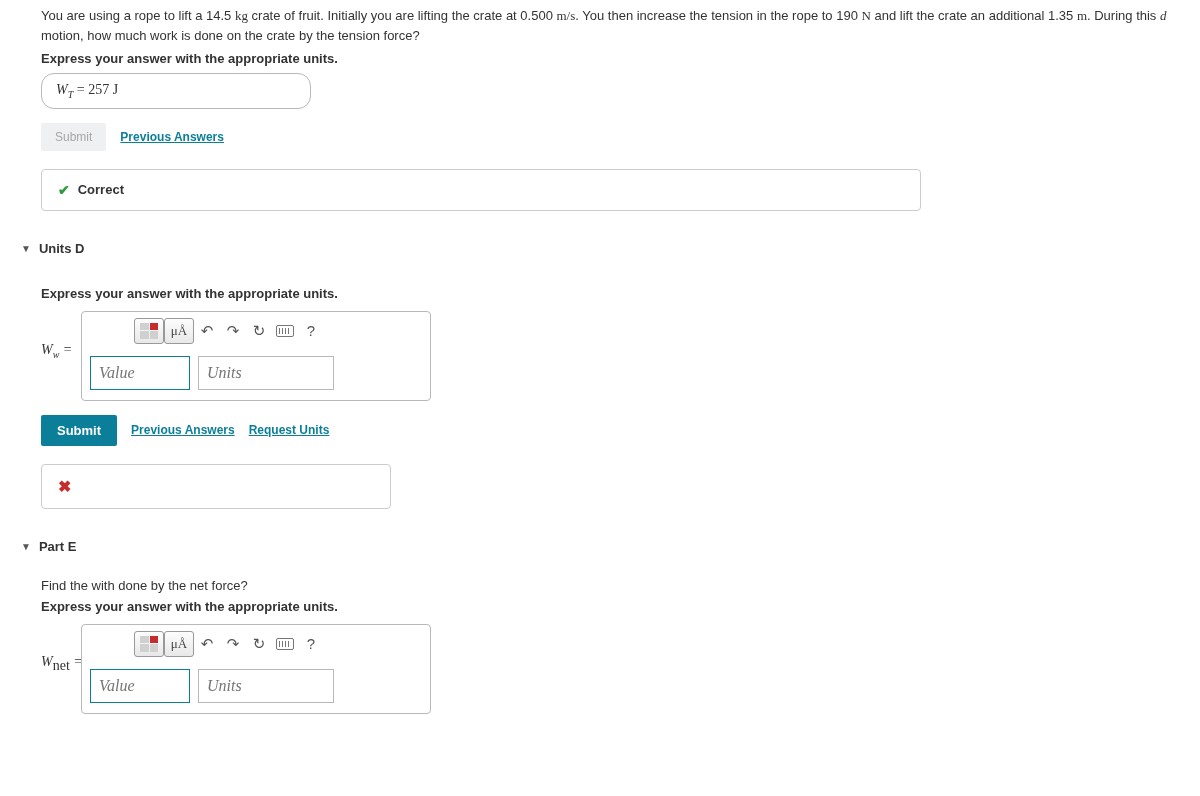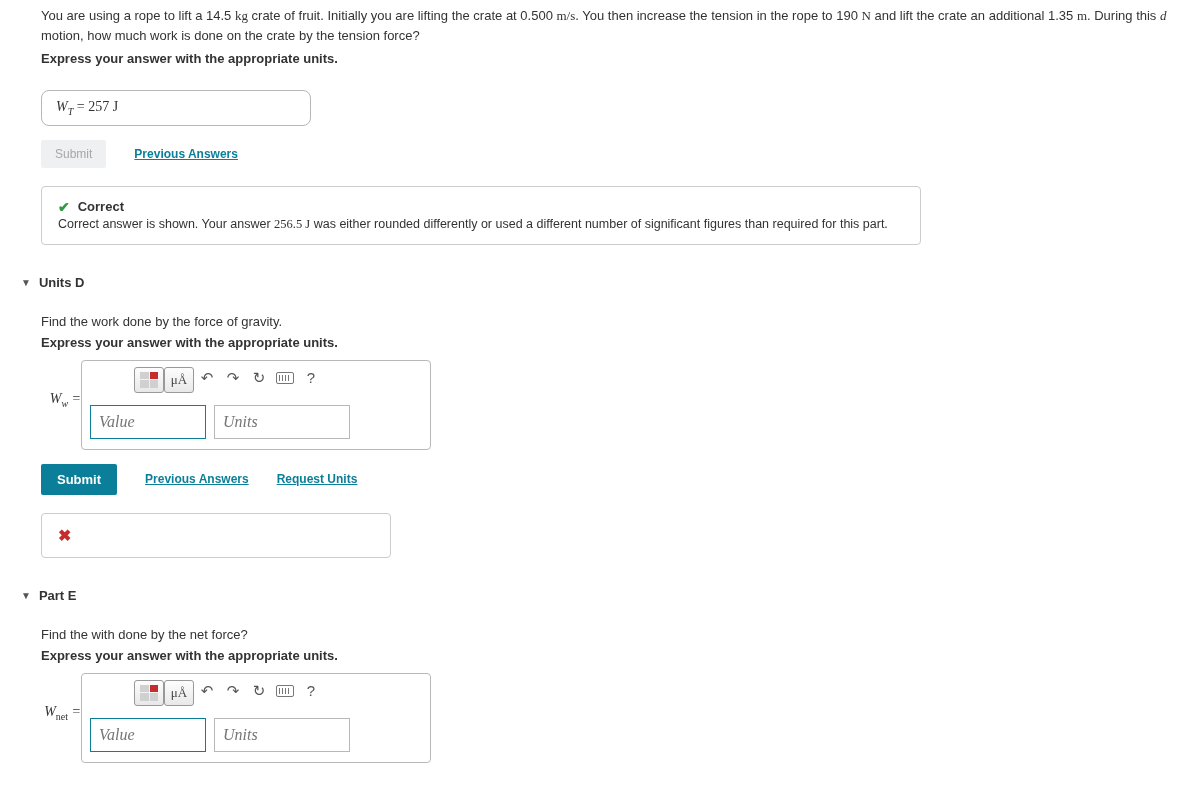--- a/index.html
+++ b/index.html
@@ -16,36 +16,36 @@
     padding: 0 28px 0 28px;
     line-height: 1.5;
     color: #333;
   }
   .instruct {
     padding: 6px 28px 0 28px;
     font-weight: bold;
     color: #333;
   }
   .answer-box {
-    margin: 24px 0 0 28px;
+    margin: 7px 0 0 28px;
     border: 1px solid #b8b8b8;
-    border-radius: 8px;
+    border-radius: 13px;
     padding: 8px 14px;
     width: 270px;
     font-size: 14px;
     font-family: Georgia, serif;
     font-style: italic;
   }
   .answer-box .sub { font-size: 10px; vertical-align: sub; font-style: italic; }
   .answer-box .val { font-style: normal; }
   .row-actions {
     margin: 14px 0 0 28px;
     display: flex;
     align-items: center;
-    gap: 28px;
+    gap: 14px;
   }
   .btn-disabled {
     background: #eef0f1;
     color: #a7a7a7;
     border: none;
     padding: 7px 14px;
     font-size: 12px;
     border-radius: 2px;
     cursor: default;
   }
@@ -99,21 +99,21 @@
     padding: 24px 0 0 28px;
   }
   .input-panel {
     border: 1px solid #b8b8b8;
     border-radius: 4px;
     width: 350px;
     margin-top: 10px;
   }
   .toolbar {
     display: flex;
-    align-items: flex-start;
+    align-items: center;
     padding: 6px 8px;
     gap: 0;
     justify-content: flex-start;
   }
   .tool-btn {
     width: 30px;
     height: 26px;
     border: 1px solid #999;
     border-radius: 3px;
     background: linear-gradient(#fdfdfd,#e8e8e8);
@@ -154,35 +154,34 @@
     padding: 6px 8px 10px 8px;
     gap: 8px;
   }
   .var-label {
     font-family: Georgia, serif;
     font-style: italic;
     font-size: 14px;
     padding-left: 0;
     margin-left: -48px;
     width: 40px;
-    text-align: right;
     white-space: nowrap;
   }
   .wrap-inputs { display:flex; align-items:center; margin-left: 48px;}
   .val-input, .unit-input {
     border: 1px solid #0b7f99;
     height: 34px;
     padding: 0 8px;
     font-family: Georgia, serif;
     font-style: italic;
     font-size: 16px;
     color: #aaa;
     background: #fff;
   }
-  .val-input { width: 116px; color:#0369a1; }
+  .val-input { width: 100px; color:#0369a1; }
   .unit-input { width: 136px; border-color:#b8b8b8; }
   .ital { font-style: italic; font-family: Georgia, serif; }
   .kbd-icon {
     width: 18px; height: 12px; border: 1px solid #777; border-radius: 2px;
     position: relative;
   }
   .kbd-icon::after {
     content: ""; position: absolute; left:2px; right:2px; top:2px; bottom:2px;
     background: repeating-linear-gradient(90deg,#777 0 1px, transparent 1px 3px);
   }
@@ -204,32 +203,28 @@
   <div class="row-actions">
     <button class="btn-disabled">Submit</button>
     <span class="link">Previous Answers</span>
   </div>
 
   <div class="feedback-box">
     <div class="feedback-title">
       <span class="check">✔</span>
       <span>Correct</span>
     </div>
-    <div class="feedback-body">
-      <span>Correct answer is shown. Your answer </span><span style="font-family:Georgia,serif">256.5 J</span><span> was either rounded differently or used a different number of significant figures than required for this part.</span>
-    </div>
   </div>
 
   <div class="part-header">
     <span class="caret">▼</span>
     <span>Units D</span>
   </div>
 
   <div class="part-body">
-    <div>Find the work done by the force of gravity.</div>
     <div style="font-weight:bold;margin-top:6px">Express your answer with the appropriate units.</div>
 
     <div class="wrap-inputs">
       <div class="var-label">
         <span class="ital">W</span><span style="font-size:10px;vertical-align:sub">w</span><span> = </span>
       </div>
       <div class="input-panel">
         <div class="toolbar">
           <div style="width:44px"></div>
           <div class="tool-btn frac">
@@ -273,21 +268,21 @@
     <span class="caret">▼</span>
     <span>Part E</span>
   </div>
 
   <div class="part-body">
     <div>Find the with done by the net force?</div>
     <div style="font-weight:bold;margin-top:6px">Express your answer with the appropriate units.</div>
 
     <div class="wrap-inputs">
       <div class="var-label">
-        <span class="ital">W</span><span style="font-size:10px;vertical-align:sub;font-style:normal">net</span><span> = </span>
+        <span class="ital">W</span><span style="font-size:14px;vertical-align:sub;font-style:normal">net</span><span> = </span>
       </div>
       <div class="input-panel">
         <div class="toolbar">
           <div style="width:44px"></div>
           <div class="tool-btn frac">
             <div class="frac-inner">
                 <div></div>
                 <div class="hl"></div>
                 <div></div>
                 <div></div>

